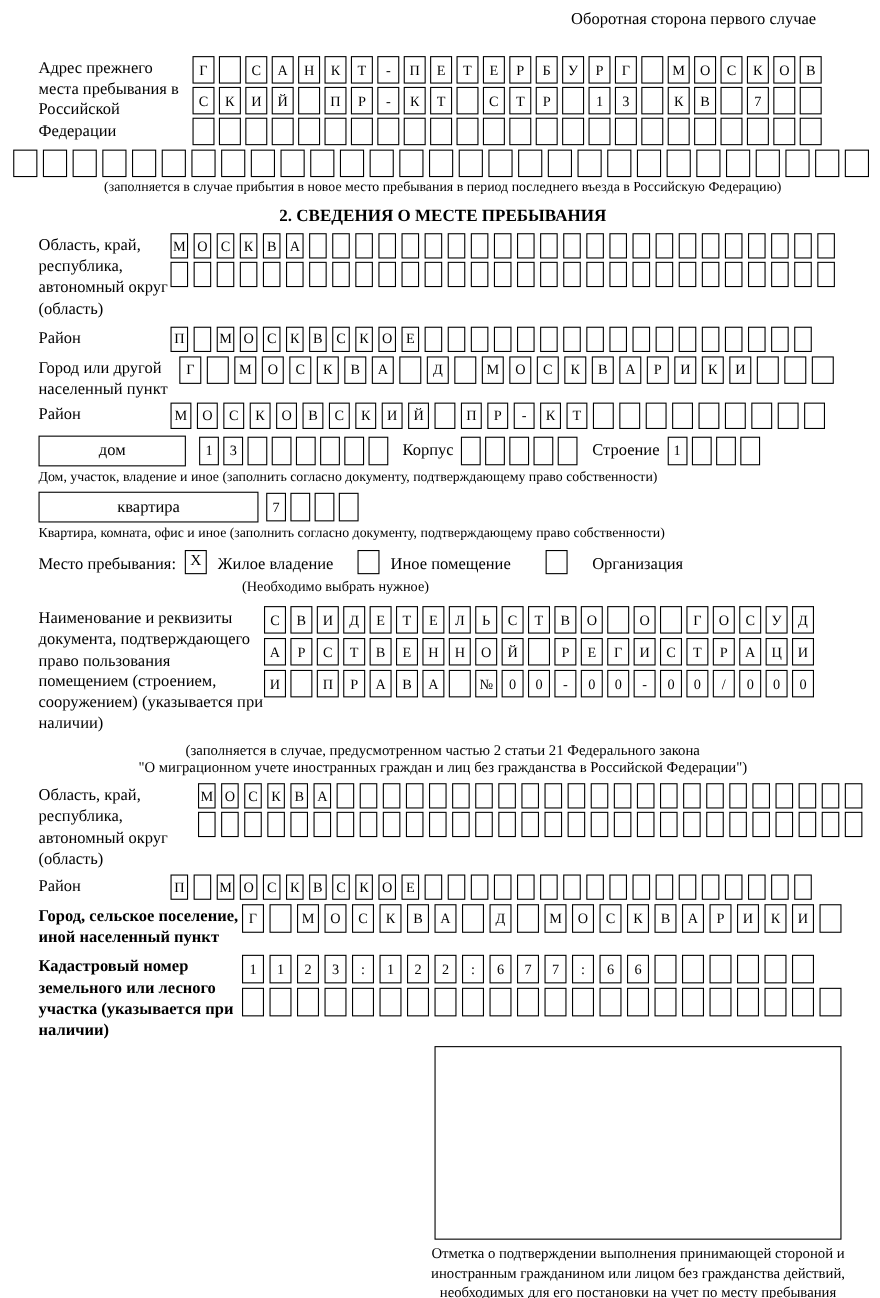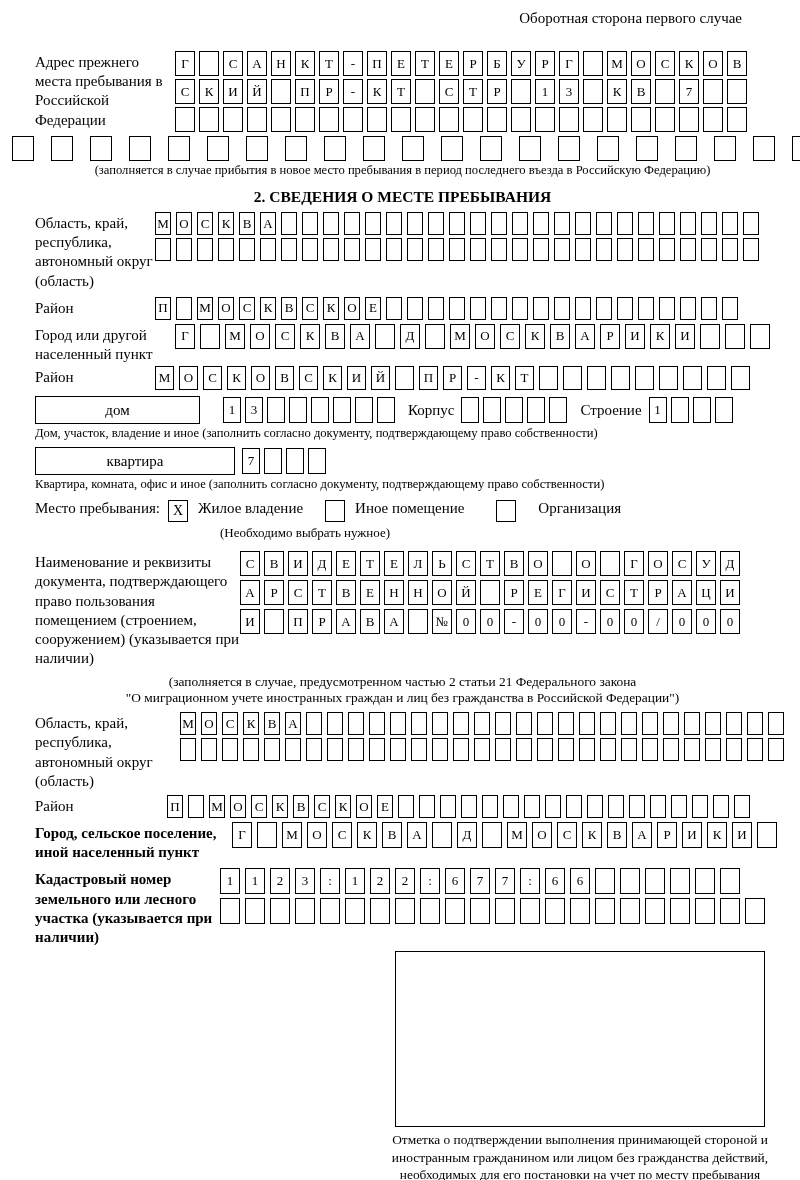--- a/index.html
+++ b/index.html
@@ -36,30 +36,30 @@
   }
   .cells-a .cell { width: 20px; height: 25px; margin-right: 4px; }
   .cells-b .cell { width: 22px; height: 25px; margin-right: 5px; }
   .cells-c .cell { width: 16px; height: 23px; margin-right: 5px; }
   .cells-d .cell { width: 20px; height: 25px; margin-right: 5px; }
   .cells-e .cell { width: 19px; height: 24px; margin-right: 5px; }
   .cells-f .cell { width: 18px; height: 26px; margin-right: 4px; }
   .cells-g .cell { width: 20px; height: 25px; margin-right: 4px; }
   .cells-h .cell { width: 20px; height: 26px; margin-right: 5px; }
 
-  .mt2 { margin-top: 2px; } .mt4 { margin-top: 4px; gap: 12px; } .mt6 { margin-top: 6px; }
+  .mt2 { margin-top: 2px; } .mt4 { margin-top: 4px; } .mt6 { margin-top: 6px; }
   .mt10 { margin-top: 10px; } .mt18 { margin-top: 18px; }
 
   .house-row { display: flex; align-items: center; margin-top: 6px; }
   .wide-box { border: 1.5px solid #000; height: 28px; display: flex; align-items: center; justify-content: center; font-size: 15px; }
-  .wb-house { width: 165px; margin-right: 23px; }
+  .wb-house { width: 134px; margin-right: 12px; }
   .wb-apt { width: 200px; margin-right: 7px; }
   .inline-label { font-size: 15px; margin: 0 7px 0 9px; white-space: nowrap; text-align: center; }
 
-  .stay-row { display: flex; align-items: flex-start; font-size: 15px; margin-top: 8px; }
+  .stay-row { display: flex; align-items: flex-end; font-size: 15px; margin-top: 8px; }
   .checkbox {
     width: 20px; height: 22px; border: 1.5px solid #000; display: inline-flex;
     align-items: center; justify-content: center; font-size: 14px;
     margin: 0 10px 0 8px; flex: 0 0 auto;
   }
   .hint { font-size: 13px; margin: 3px 0 0 185px; }
 
   .stamp-box { border: 1.5px solid #000; width: 370px; height: 176px; margin: 4px 0 0 360px; }
   .stamp-caption { width: 400px; margin: 4px 0 0 345px; text-align: center; font-size: 13.4px; line-height: 1.3; }
 </style>

